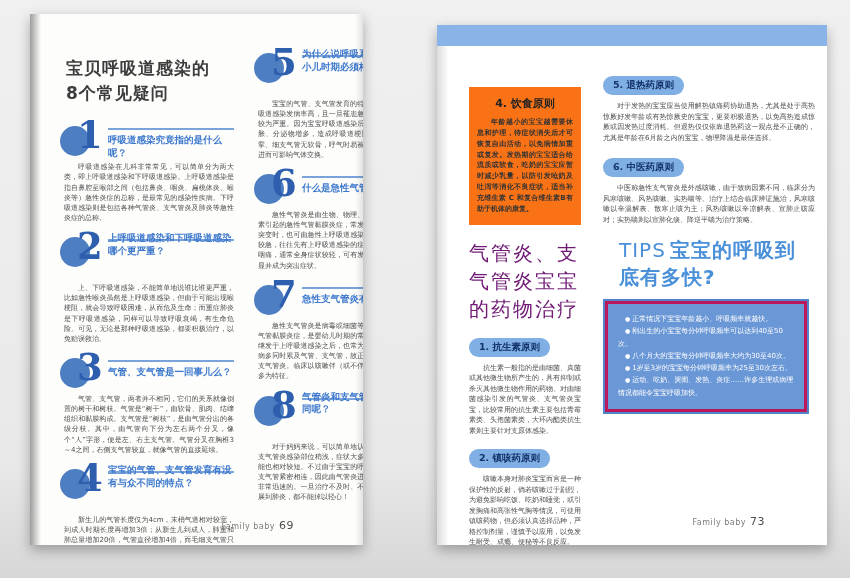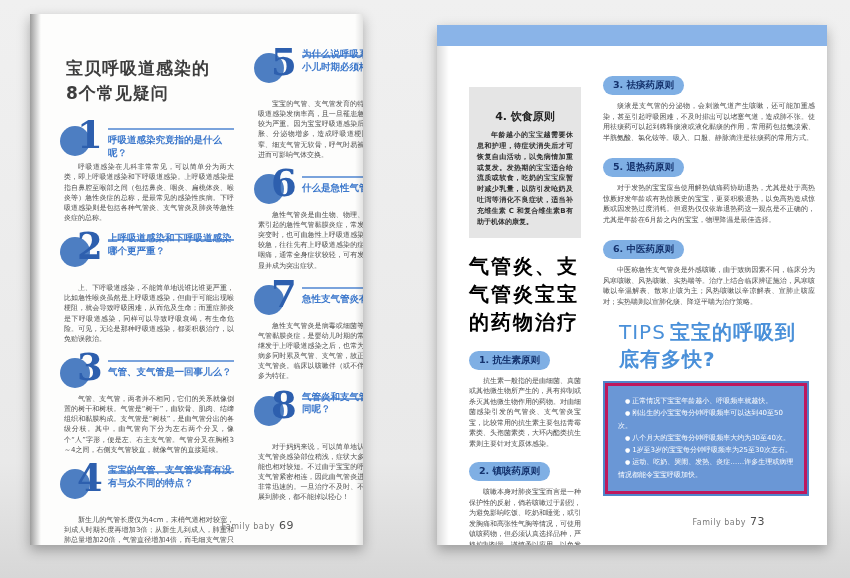--- a/index.html
+++ b/index.html
@@ -59,25 +59,25 @@
   .q-head.tall { height:48px; }
   .q-body {
     font-size:7px; color:#4d4d4d; line-height:1.45; text-align:justify;
     text-indent:2em; margin-top:3px;
   }
 
   
   .rp-content { position:absolute; left:32px; top:48px; right:12px; bottom:26px; display:flex; gap:22px; }
   .rp-colA { width:112px; flex:none; }
   .rp-colB { flex:1; }
-  .diet-box { background:#e5e5e5; padding:22px 8px 10px; margin:14px 0 14px; }
+  .diet-box { background:#f97316; padding:9px 8px 10px; margin:14px 0 14px; }
   .diet-title { font-size:11px; font-weight:bold; color:#222; text-align:center; margin-bottom:6px; }
   .diet-body { font-size:7px; color:#333; line-height:1.55; text-align:justify; text-indent:2em;font-weight:bold; }
   .article-title {
-    font-size:20px; font-weight:bold; color:#000000; line-height:1.4;
+    font-size:20px; font-weight:normal; color:#701a75; line-height:1.4;
     letter-spacing:2px; margin:4px 0 12px;
   }
   .pill {
     display:inline-block; background:#7fafe4; color:#15336e;
     font-size:9.5px; font-weight:bold; border-radius:11px;
     padding:3px 10px 3px; margin:2px 0 6px;
   }
   .sec-body {
     font-size:7px; color:#4d4d4d; line-height:1.5; text-align:justify;
     text-indent:2em; margin-bottom:10px;
@@ -216,24 +216,20 @@
         <p class="sec-body">抗生素一般指的是由细菌、真菌或其他微生物所产生的，具有抑制或杀灭其他微生物作用的药物。对由细菌感染引发的气管炎、支气管炎宝宝，比较常用的抗生素主要包括青霉素类、头孢菌素类，大环内酯类抗生素则主要针对支原体感染。</p>
       </div>
 
       <div>
         <span class="pill">2. 镇咳药原则</span>
         <p class="sec-body">咳嗽本身对肺炎宝宝而言是一种保护性的反射，倘若咳嗽过于剧烈，为避免影响吃饭、吃奶和睡觉，或引发胸痛和高张性气胸等情况，可使用镇咳药物，但必须认真选择品种，严格控制剂量，谨慎予以应用，以免发生耐受、成瘾、便秘等不良反应。</p>
       </div>
     </div>
 
     <div class="rp-colB">
-      <div>
-        <span class="pill">3. 祛痰药原则</span>
-        <p class="sec-body">痰液是支气管的分泌物，会刺激气道产生咳嗽，还可能加重感染，甚至引起呼吸困难，不及时排出可以堵塞气道，造成肺不张。使用祛痰药可以起到稀释痰液或液化黏痰的作用，常用药包括氨溴索、半胱氨酸、氯化铵等。吸入、口服、静脉滴注是祛痰药的常用方式。</p>
-      </div>
 
 
       <div>
         <span class="pill">5. 退热药原则</span>
         <p class="sec-body">对于发热的宝宝应当使用解热镇痛药协助退热，尤其是处于高热惊厥好发年龄或有热惊厥史的宝宝，更要积极退热，以免高热造成惊厥或因发热过度消耗。但退热仅仅依靠退热药这一观点是不正确的，尤其是年龄在6月龄之内的宝宝，物理降温是最佳选择。</p>
       </div>
 
       <div>
         <span class="pill">6. 中医药原则</span>
         <p class="sec-body">中医称急性支气管炎是外感咳嗽，由于致病因素不同，临床分为风寒咳嗽、风热咳嗽、实热喘等。治疗上结合临床辨证施治，风寒咳嗽以辛温解表、散寒止咳为主；风热咳嗽以辛凉解表、宣肺止咳应对；实热喘则以宣肺化痰、降逆平喘为治疗策略。</p>

